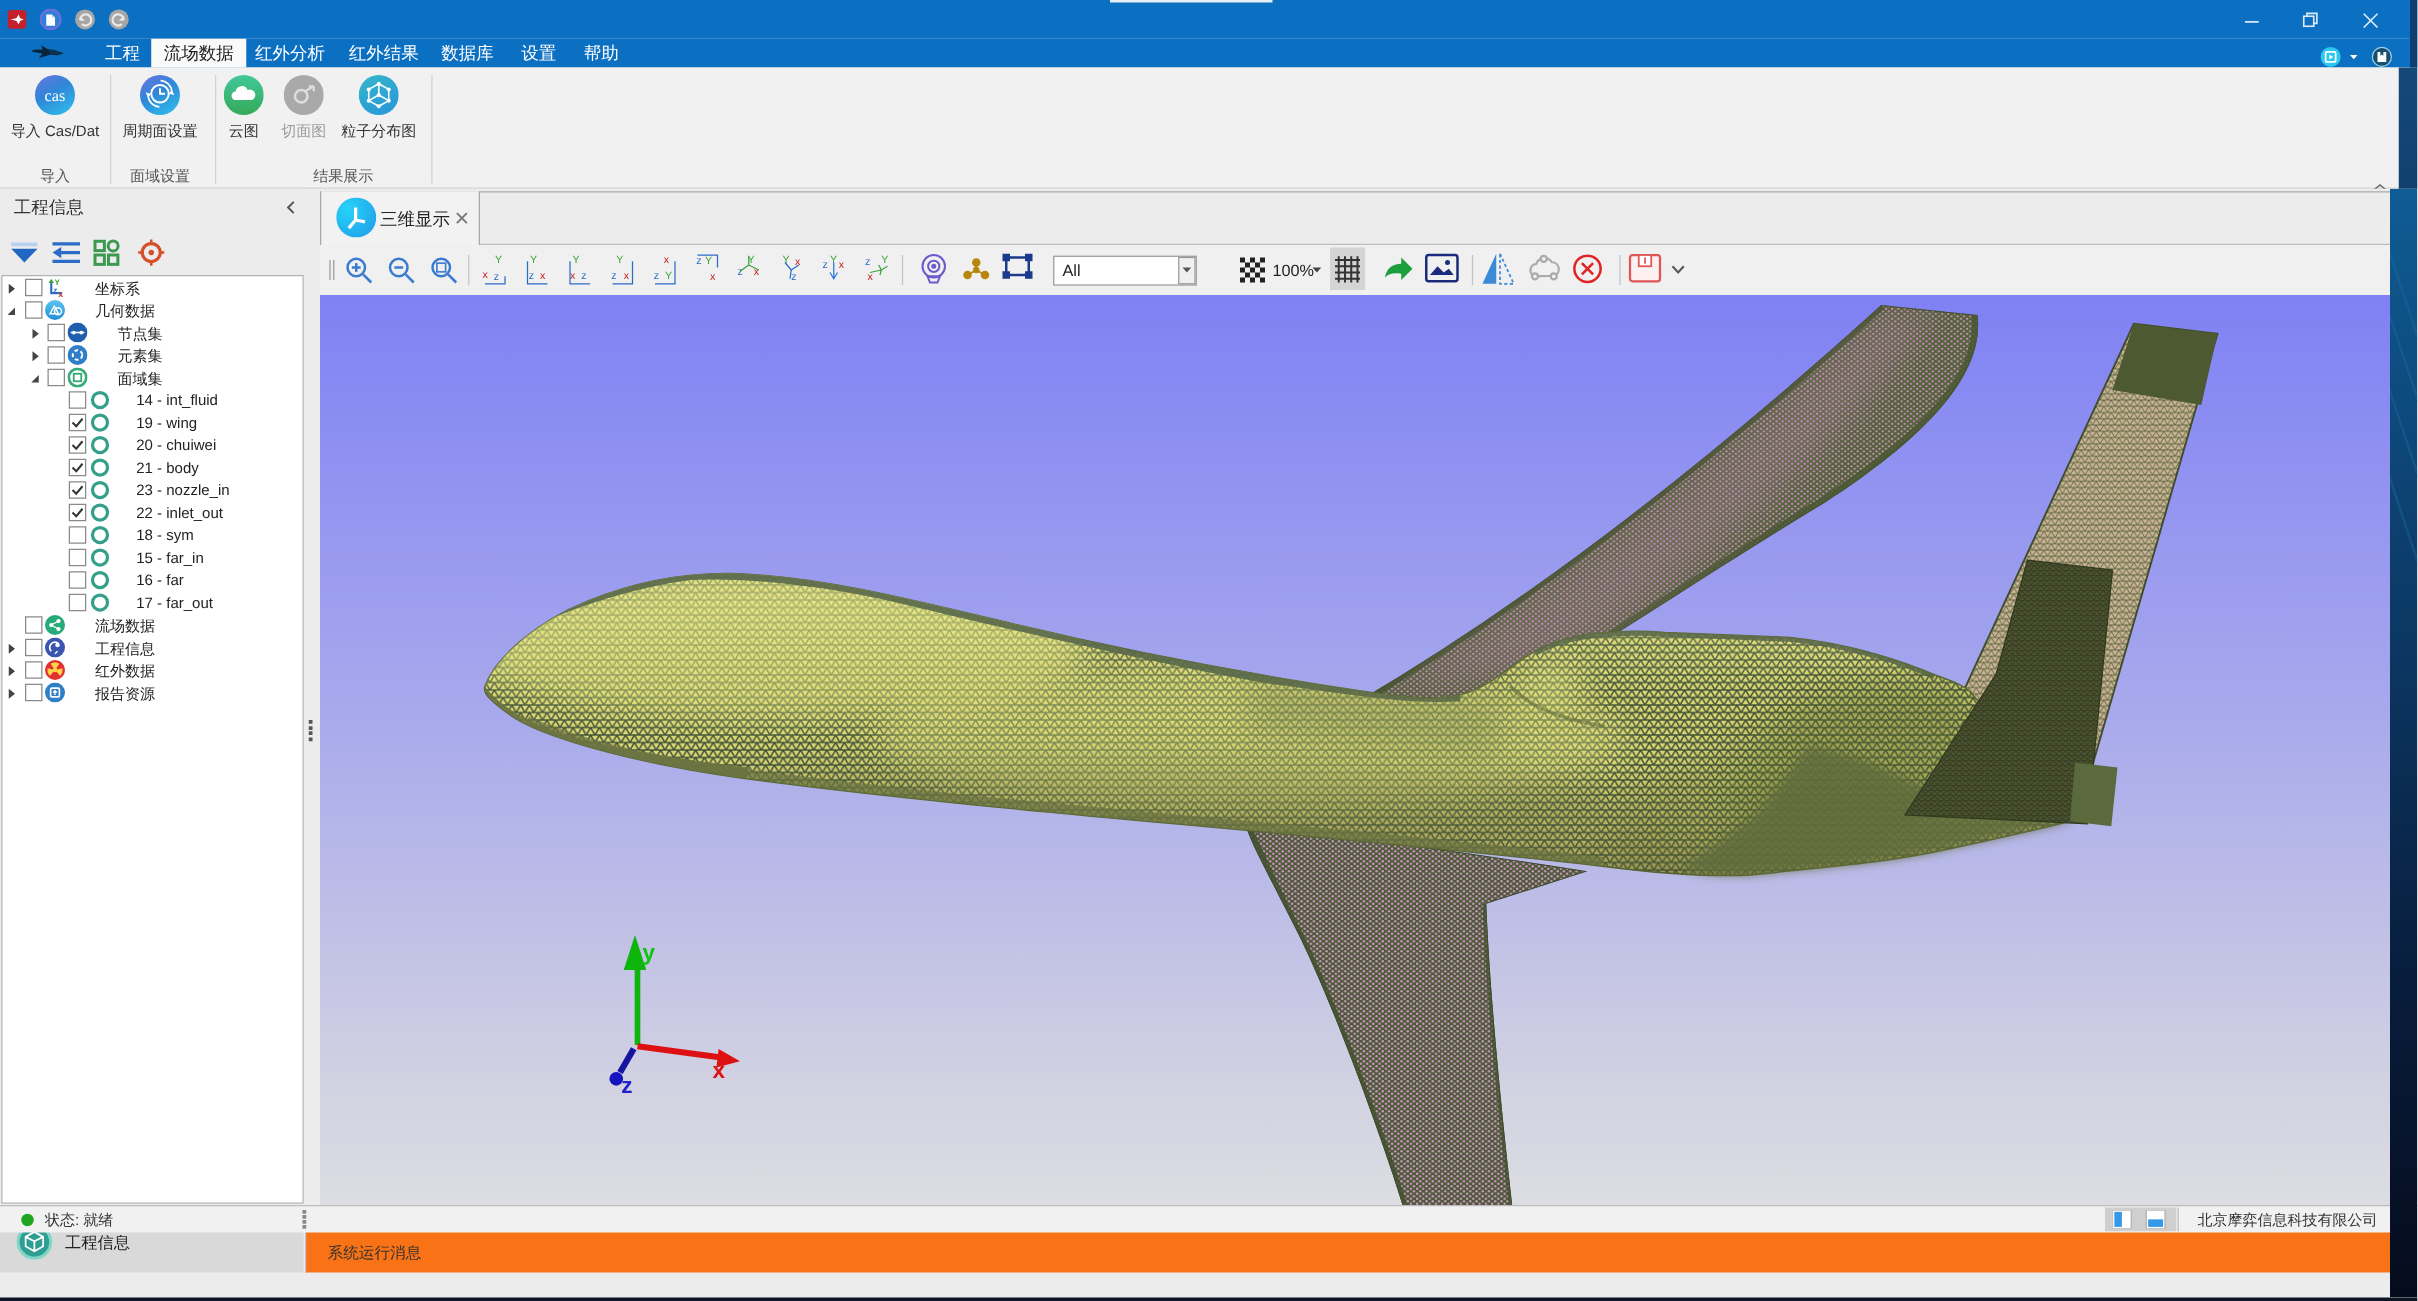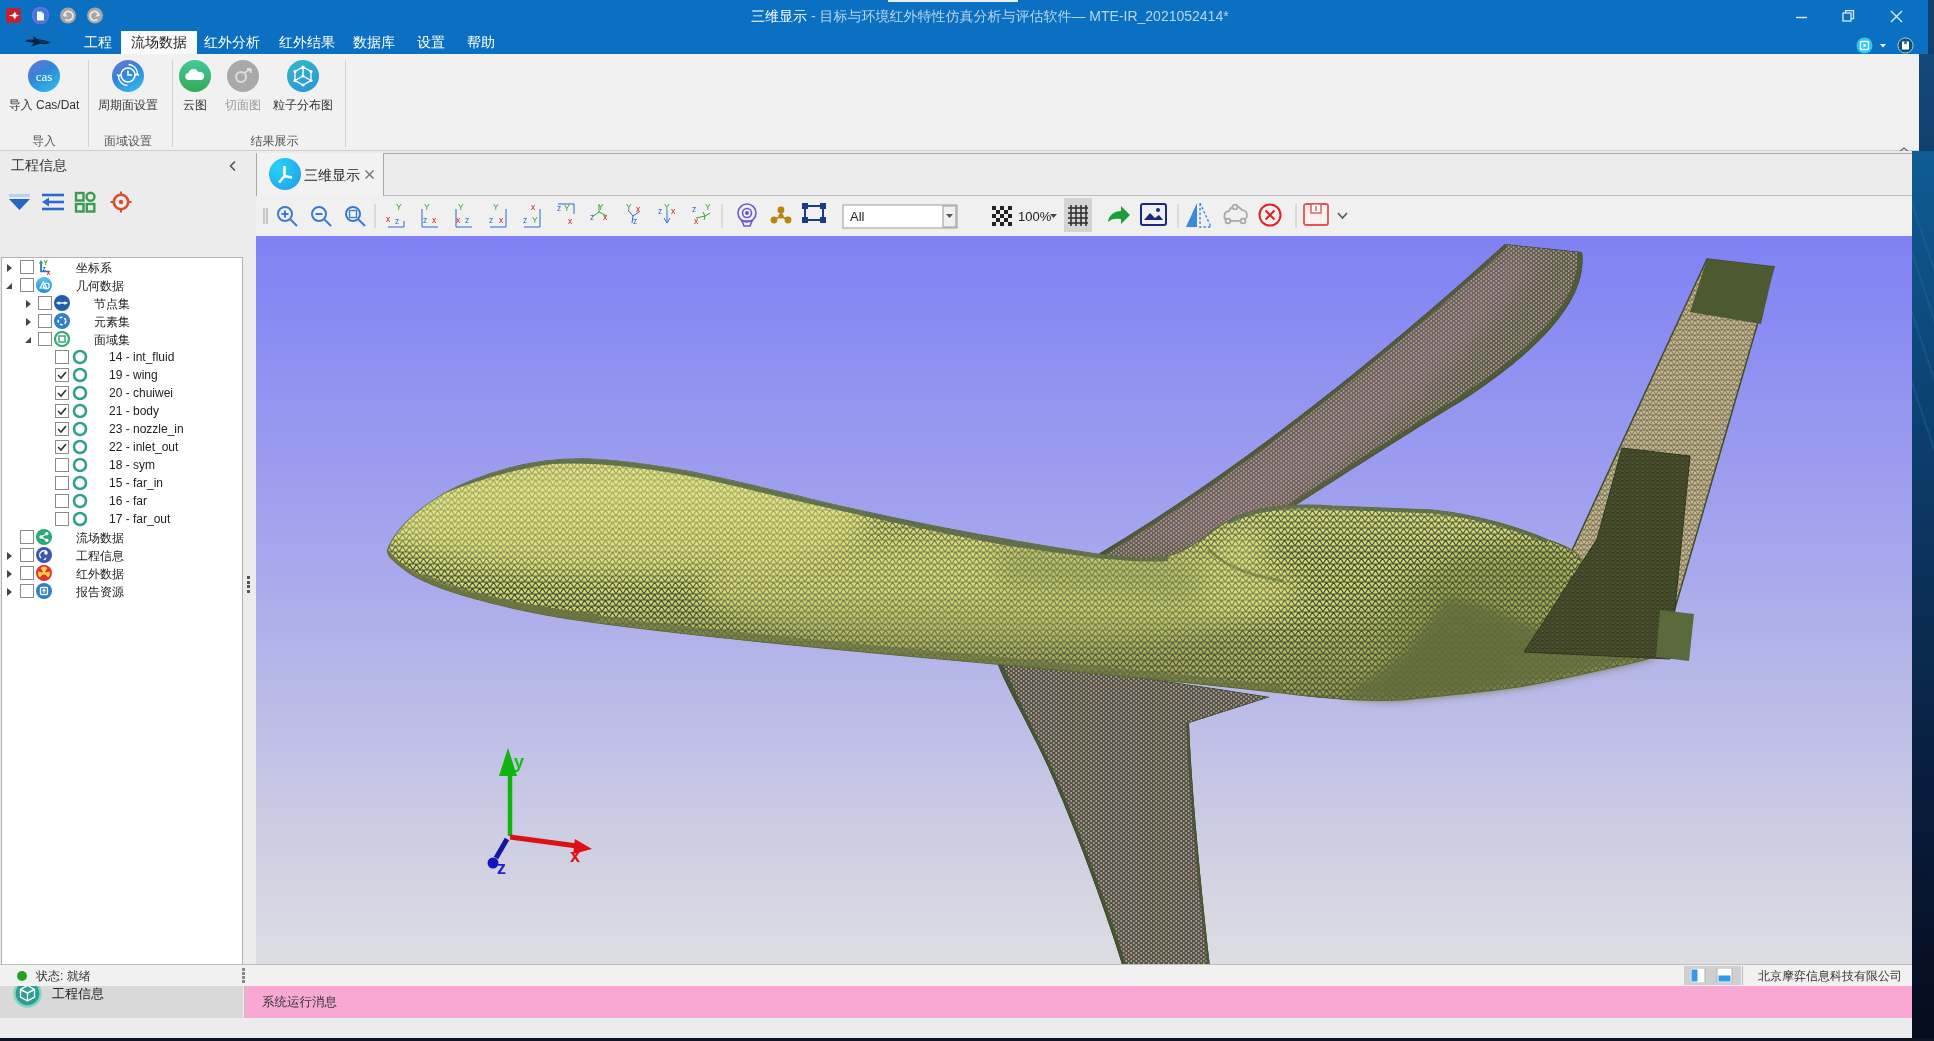--- a/index.html
+++ b/index.html
@@ -9,30 +9,30 @@
   
   #titlebar{left:0;top:0;width:1934px;height:31px;background:#0c70c2;}
   #menubar{left:0;top:31px;width:1934px;height:23px;background:#0c70c2;}
   #ribbon{left:0;top:54px;width:1934px;height:96px;background:#f1f1f1;border-bottom:1px solid #cfcfcf;}
   .mtab{position:absolute;top:0;height:23px;line-height:23px;color:#fff;font-size:14px;text-align:center;}
   .sep-v{position:absolute;top:6px;width:1px;height:87px;background:#d2d2d2;}
   .riblab{position:absolute;font-size:12px;color:#333;text-align:center;white-space:nowrap;}
   .grplab{position:absolute;font-size:12px;color:#555;text-align:center;top:79px;}
   
   #lpanel{left:0;top:151px;width:243px;height:866px;background:#ececec;}
-  #tree{position:absolute;left:1px;top:69px;width:240px;height:741px;background:#fff;border:1px solid #b2b2b2;overflow:hidden;margin-top:37px;}
+  #tree{position:absolute;left:1px;top:69px;width:240px;height:741px;background:#fff;border:1px solid #b2b2b2;overflow:hidden;}
   .trow{position:absolute;left:0;width:238px;height:18px;font-size:12px;color:#222;}
   .trow .txt{position:absolute;top:2px;}
   .cb{position:absolute;top:2px;width:12px;height:12px;background:#fff;border:1px solid #8a8a8a;}
   .arr{position:absolute;top:6px;width:0;height:0;}
   
   #tabstrip{left:256px;top:151px;width:1656px;height:45px;background:#ececec;}
   #toolbar{left:256px;top:196px;width:1656px;height:40px;background:#f0f0f0;}
   #viewport{left:256px;top:236px;width:1656px;height:748px;}
-  #msgbar{left:244px;top:984px;width:1668px;height:33px;background:#f9a8d4;border-top:1px solid #ababab;border-left:1px solid #c0c0c0;}
+  #msgbar{left:244px;top:984px;width:1668px;height:33px;background:#f97316;border-top:1px solid #ababab;border-left:1px solid #c0c0c0;}
   #docktab{left:0;top:968px;width:243px;height:49px;background:#d9d9d9;border-top:1px solid #c0c0c0;}
   #statusbar{left:0;top:964px;width:1934px;height:21px;background:#f1f1f1;border-top:1px solid #bdbdbd;}
   #bottomedge{left:0;top:1038px;width:1934px;height:3px;background:#0d1524;}
   #rstrip{left:1912px;top:151px;width:22px;height:887px;}
 </style>
 </head>
 <body>
 <div id="root">
   <div id="titlebar" class="abs">
 
@@ -42,21 +42,20 @@
       <circle cx="34.5" cy="8.5" r="8" fill="#2f7fd6" stroke="#7a6ae0" stroke-width="1.4"></circle>
       <path d="M31,4.5 h4.5 l2.5,2.5 v6.5 h-7 Z" fill="#fff"></path>
         <path d="M35.5,4.5 v2.5 h2.5 Z" fill="#b9d4ee"></path>
       <circle cx="62" cy="8.5" r="8" fill="#a6a6a6"></circle>
       <path d="M58,9 a4.5,4.5 0 1 1 1.5,3.3" fill="none" stroke="#e8e8e8" stroke-width="1.8"></path>
       <path d="M58,5.5 v4 h4 z" fill="#e8e8e8"></path>
       <circle cx="89" cy="8.5" r="8" fill="#a6a6a6"></circle>
       <path d="M93,9 a4.5,4.5 0 1 0 -1.5,3.3" fill="none" stroke="#e8e8e8" stroke-width="1.8"></path>
       <path d="M93,5.5 v4 h-4 z" fill="#e8e8e8"></path>
     </svg>
-    <div class="abs" style="left:751px;top:8px;font-size:14px;color:#fff;">三维显示 <span style="color:#b8d4ec">- 目标与环境红外特性仿真分析与评估软件— MTE-IR_2021052414*</span></div>
     <div class="abs" style="left:888px;top:0;width:130px;height:2px;background:#e8eef4"></div>
     <svg class="abs" style="left:1790px;top:5px" width="125" height="22" viewBox="0 0 125 22">
       <line x1="6" y1="12.5" x2="17" y2="12.5" stroke="#dce9f5" stroke-width="1.4"></line>
       <rect x="53" y="8" width="8" height="8" fill="none" stroke="#dce9f5" stroke-width="1.3"></rect>
       <path d="M55.5,8 v-2.3 h8 v8 h-2.3" fill="none" stroke="#dce9f5" stroke-width="1.3"></path>
       <path d="M101,6 l11,11 m0,-11 l-11,11" stroke="#dce9f5" stroke-width="1.4"></path>
     </svg>
   </div>
   <div id="menubar" class="abs">
     <svg class="abs" style="left:24px;top:3px" width="28" height="18" viewBox="0 0 28 18">

